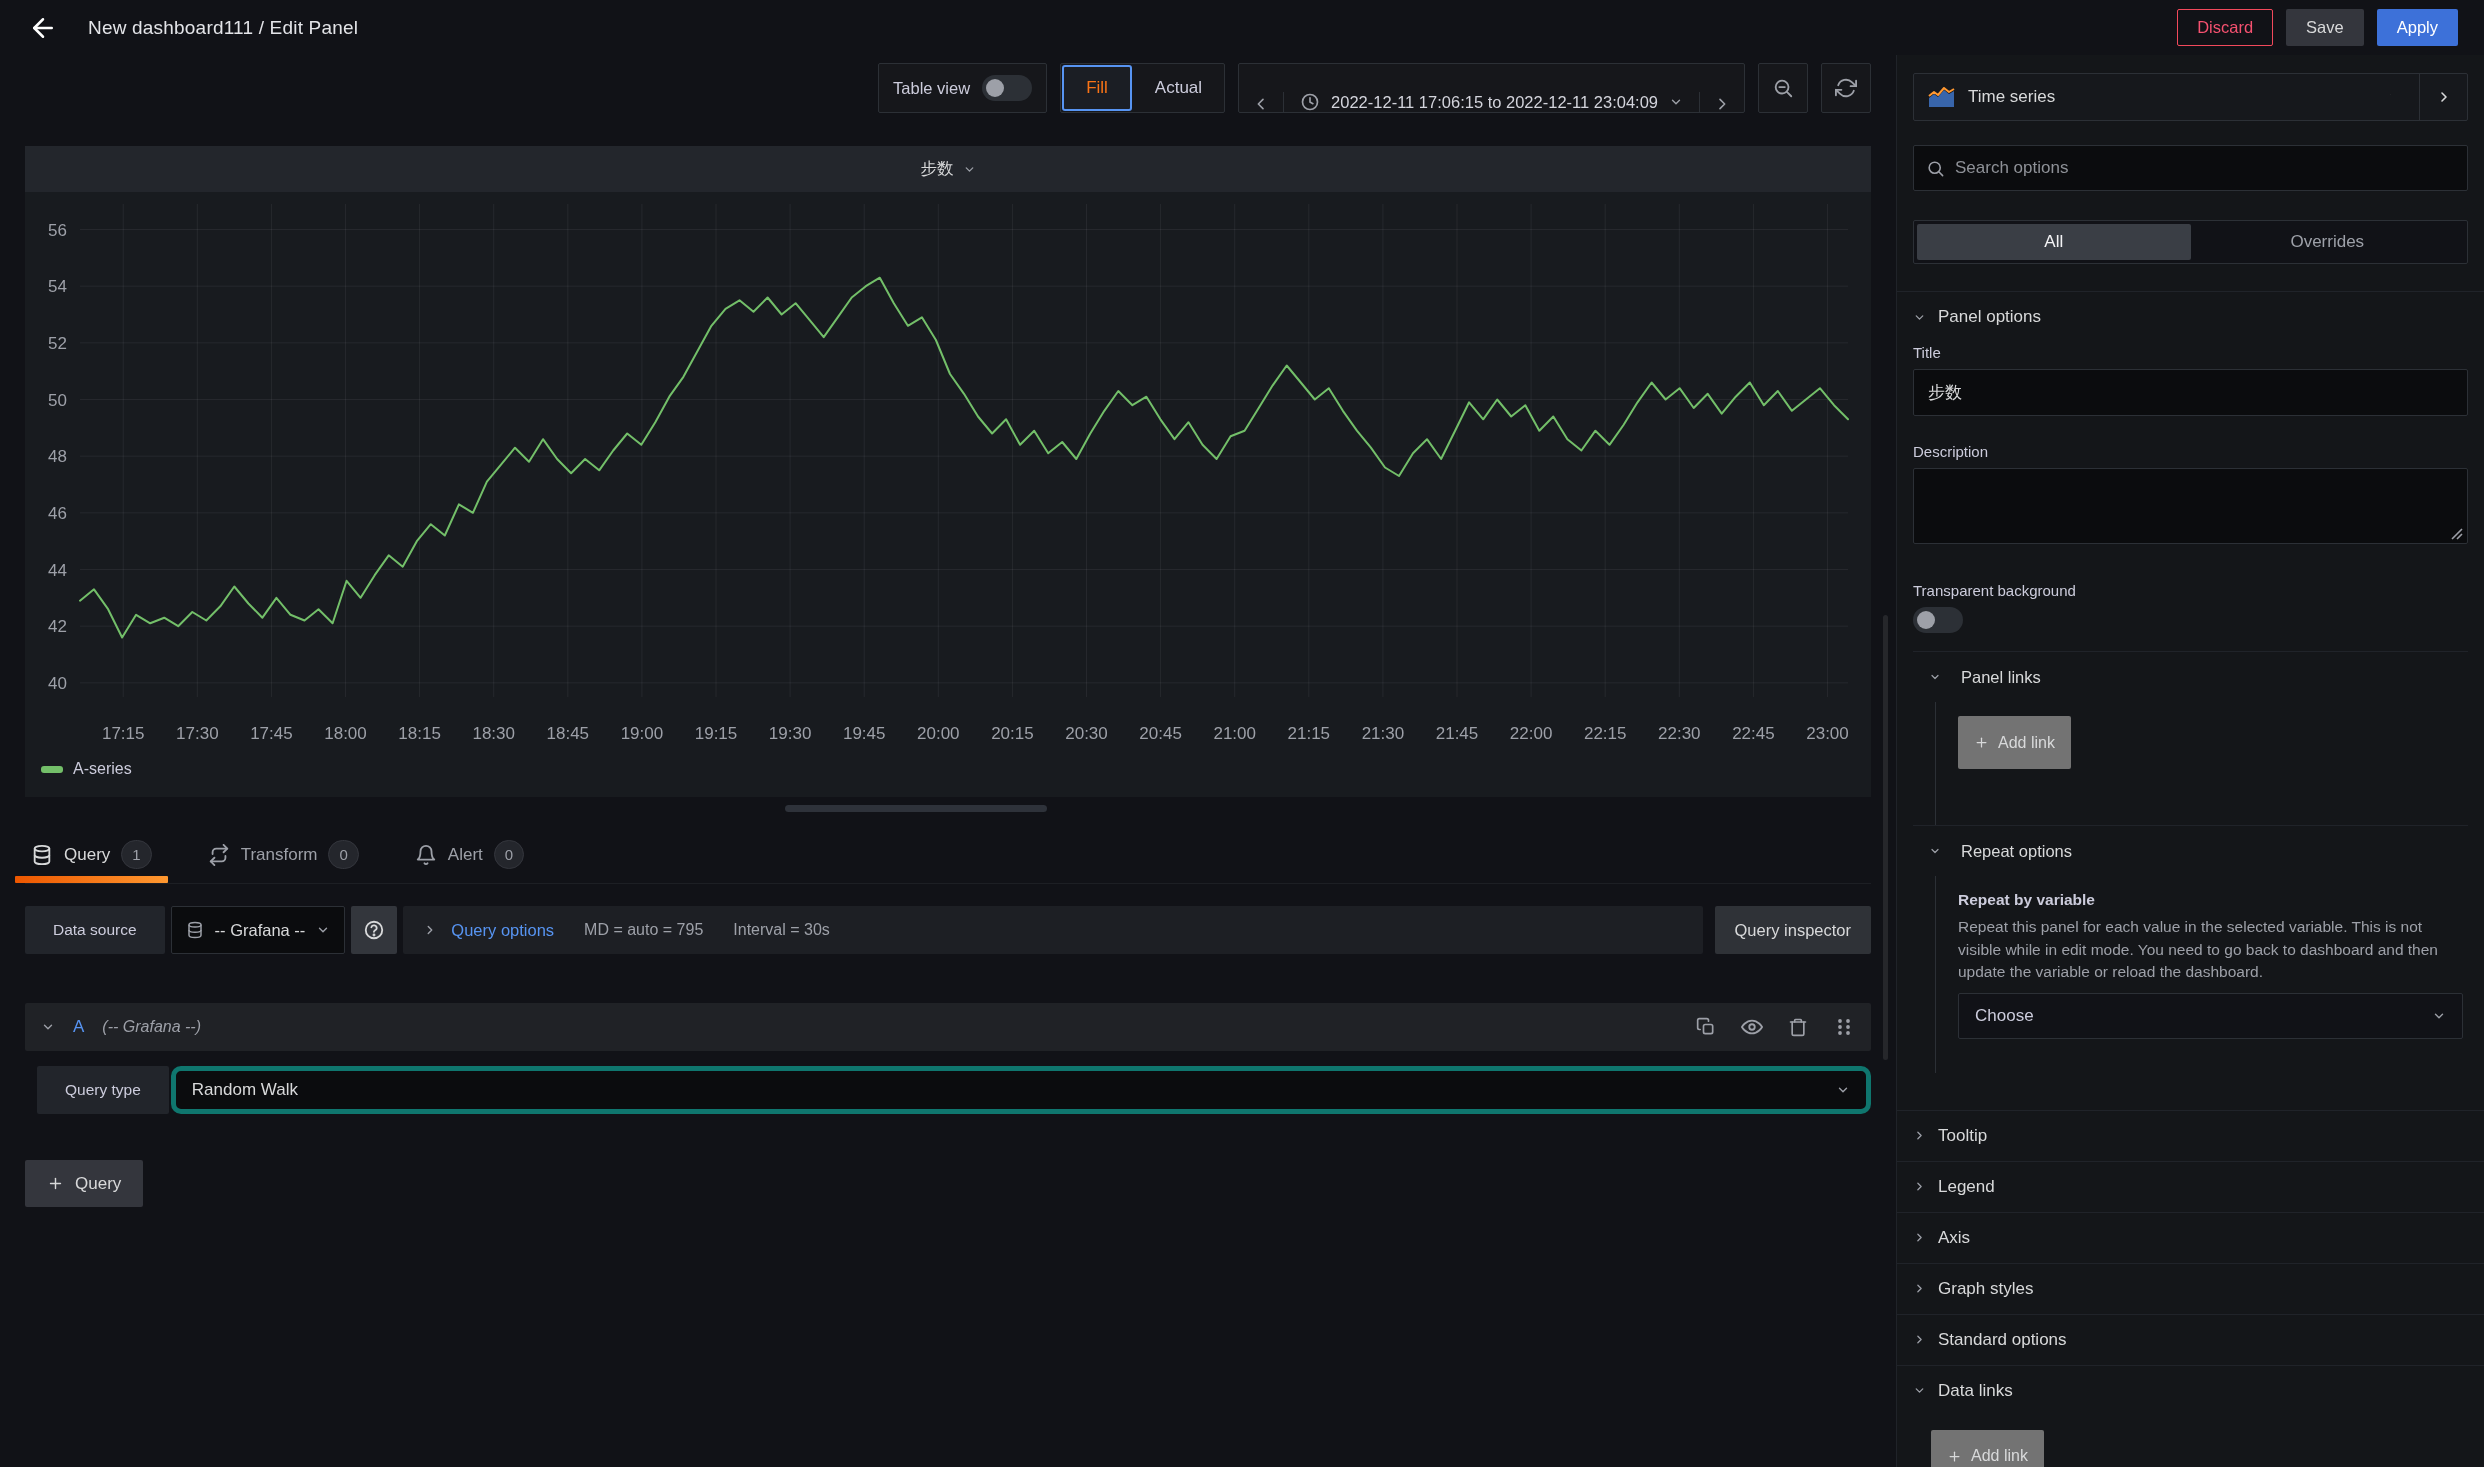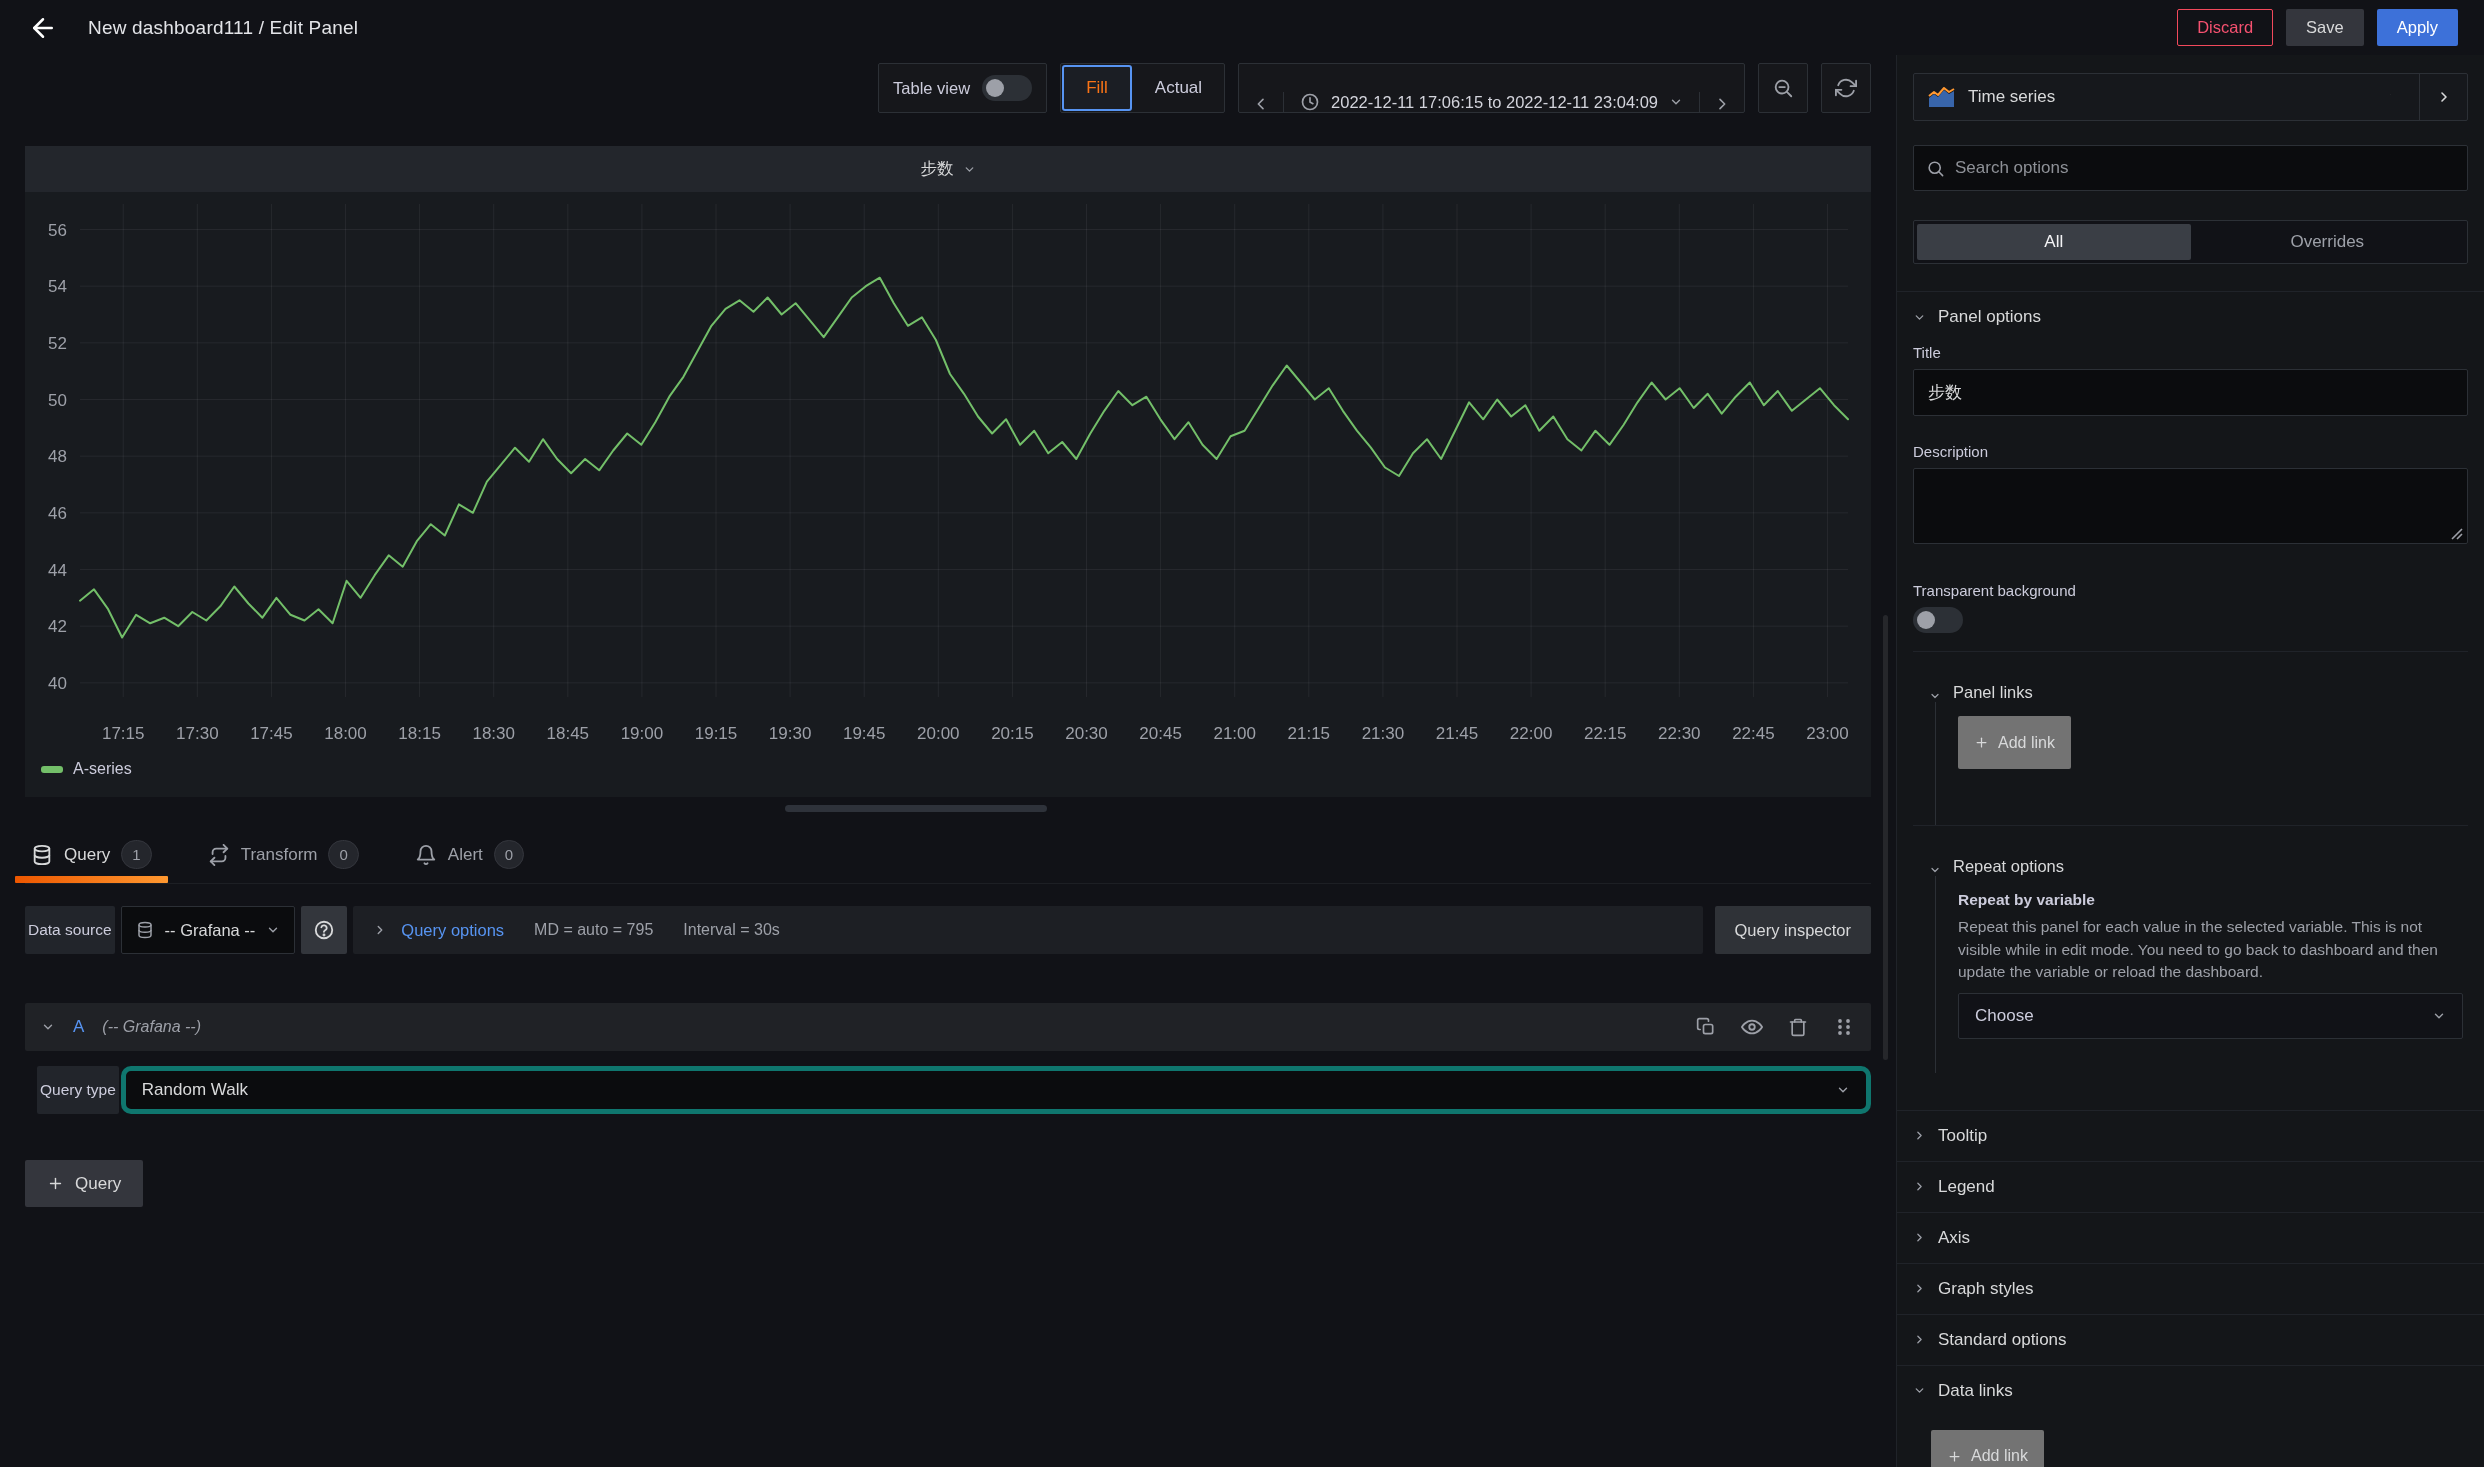--- a/index.html
+++ b/index.html
@@ -48,21 +48,21 @@
   
   .tabs{position:absolute;left:25px;top:771px;width:1846px;height:58px;display:flex;gap:44px;border-bottom:1px solid #1d1f24}
   .tab{position:relative;display:flex;align-items:center;gap:11px;padding:0 6px;cursor:pointer;color:#9da0a8}
   .tab .tab-label{font-size:17px;font-weight:500}
   .tab.active{color:#d8d9da}
   .tab.active::after{content:"";position:absolute;left:-10px;right:-10px;bottom:0;height:7px;border-radius:1px;background:linear-gradient(90deg,#ed5700,#ff9830)}
   .badge{min-width:30px;height:29px;padding:0 10px;border-radius:15px;background:#24262c;border:1px solid #34363d;display:flex;align-items:center;justify-content:center;font-size:15px;color:#9da0a8}
 
   
   .ds-row{position:absolute;left:25px;top:851px;width:1846px;height:48px;display:flex;gap:6px}
-  .chip{background:#22252b;display:flex;align-items:center;padding:0 3px;font-size:15.5px;font-weight:500;color:#ccccdc;border-radius:2px}
+  .chip{background:#22252b;display:flex;align-items:center;padding:0 28px;font-size:15.5px;font-weight:500;color:#ccccdc;border-radius:2px}
   .ds-picker{background:#0b0c0e;border:1px solid #2c3036;border-radius:2px;display:flex;align-items:center;gap:11px;padding:0 14px;cursor:pointer}
   .ds-picker .ds-name{font-size:16.5px;color:#d8d9da}
   .help-btn{width:46px;background:#33363c;border-radius:2px;display:flex;align-items:center;justify-content:center;cursor:pointer}
   .opt-bar{flex:1;background:#1d1f24;border-radius:2px;display:flex;align-items:center;gap:30px;padding:0 20px}
   .opt-toggle{display:flex;align-items:center;gap:14px;cursor:pointer}
   .opt-link{font-size:16.5px;font-weight:500;color:#5794f2}
   .opt-meta{font-size:16px;color:#9da0a8}
   .inspector-btn{background:#2f3237;border-radius:2px;display:flex;align-items:center;padding:0 20px;font-size:16.5px;font-weight:500;color:#d8d9da;cursor:pointer;margin-left:6px}
 
   
@@ -97,21 +97,21 @@
   .sec-title{font-size:17px;font-weight:500;color:#d8d9da}
   .sec-body{padding:0 16px 2px}
   .field-label{font-size:15px;font-weight:500;color:#ccccdc;margin:7px 0 8px}
   .text-input{width:100%;height:47px;background:#0b0c0e;border:1px solid #2c3036;border-radius:2px;color:#d8d9da;font-size:17px;padding:0 14px;outline:none;font-family:"Liberation Sans",sans-serif}
   .ta-wrap{position:relative}
   .textarea{width:100%;height:76px;background:#0b0c0e;border:1px solid #2c3036;border-radius:2px;resize:none;outline:none;color:#d8d9da;font-size:17px;padding:10px 14px;font-family:"Liberation Sans",sans-serif}
   .ta-grip{position:absolute;right:5px;bottom:8px;color:#9da0a8}
   .mt27{margin-top:27px}
   .mt34{margin-top:34px}
   .hr{height:1px;background:#202329;margin-top:18px}
-  .subsec-head{height:50px;display:flex;align-items:flex-end;gap:12px;padding-left:16px;cursor:pointer}
+  .subsec-head{height:50px;display:flex;align-items:center;gap:20px;padding-left:16px;cursor:pointer}
   .subsec-title{font-size:16.5px;font-weight:500;color:#d8d9da}
   .subsec-body{margin-left:22px;border-left:1px solid #2c3036;padding:14px 0 16px 22px}
   .add-link-btn{display:inline-flex;align-items:center;gap:9px;height:53px;padding:0 16px;background:#737373;border-radius:2px;font-size:16px;font-weight:500;color:#d8d9da;cursor:pointer}
   .repeat-body{margin-left:22px;border-left:1px solid #2c3036;padding:15px 0 34px 22px}
   .repeat-label{font-size:15.5px;font-weight:700;color:#ccccdc;margin-bottom:7px}
   .repeat-desc{font-size:15.5px;line-height:22.5px;color:#9da0a8;max-width:505px}
   .choose-select{margin-top:9px;width:505px;height:46px;border:1px solid #2c3036;border-radius:2px;background:#111217;display:flex;align-items:center;padding:0 16px;font-size:17px;color:#ccccdc;cursor:pointer}
   .choose-select .chev{margin-left:auto}
   .pl-gap{padding-bottom:56px}
   .gap35{height:35px}

